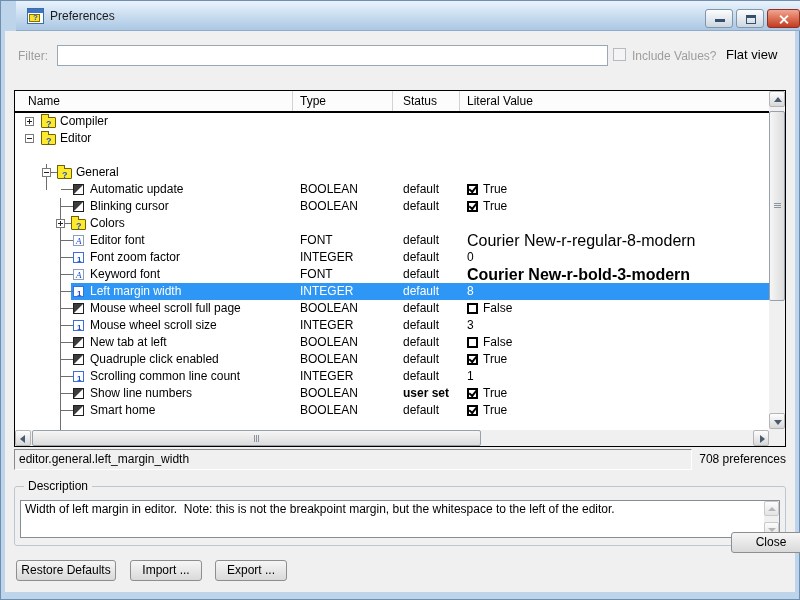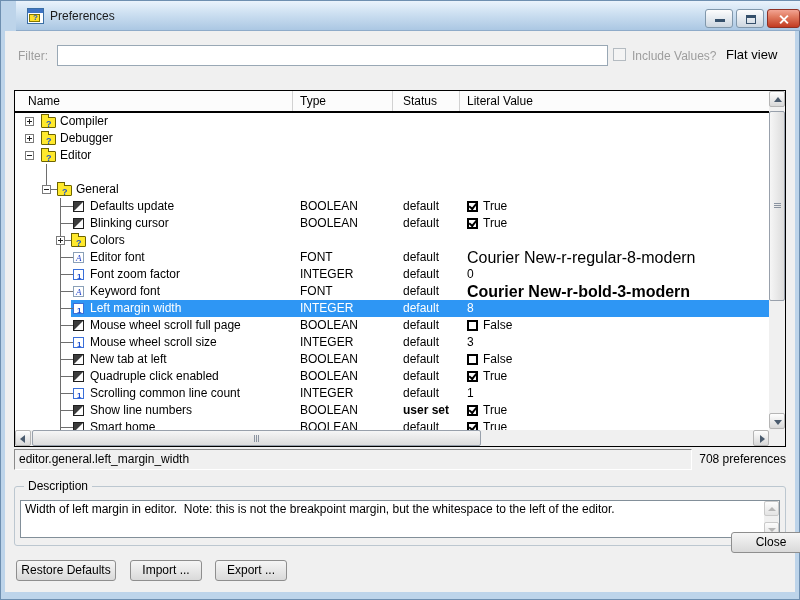--- a/index.html
+++ b/index.html
@@ -211,33 +211,20 @@
             <div class="" style="width: 4px; flex: 0 0 auto; height: 1px;"></div>
             <div class="">Compiler</div>
           </div>
           <div class="cell typ"></div>
           <div class="cell stat"></div>
           <div class="cell val"></div>
         </div>
         <div class="row">
           <div class="cell name">
             <div class="" style="width: 10px; flex: 0 0 auto; height: 1px;"></div>
-            <div class="expand plus"></div>
-            <div class="" style="width: 7px; flex: 0 0 auto; height: 1px;"></div>
-            <div class="ic-folder"></div>
-            <div class="" style="width: 4px; flex: 0 0 auto; height: 1px;"></div>
-            <div class="">Debugger</div>
-          </div>
-          <div class="cell typ"></div>
-          <div class="cell stat"></div>
-          <div class="cell val"></div>
-        </div>
-        <div class="row">
-          <div class="cell name">
-            <div class="" style="width: 10px; flex: 0 0 auto; height: 1px;"></div>
             <div class="expand minus"></div>
             <div class="" style="width: 7px; flex: 0 0 auto; height: 1px;"></div>
             <div class="ic-folder"></div>
             <div class="" style="width: 4px; flex: 0 0 auto; height: 1px;"></div>
             <div class="">Editor</div>
           </div>
           <div class="cell typ"></div>
           <div class="cell stat"></div>
           <div class="cell val"></div>
         </div>
@@ -258,21 +245,21 @@
           <div class="cell typ"></div>
           <div class="cell stat"></div>
           <div class="cell val"></div>
         </div>
         <div class="row">
           <div class="cell name">
             <div class="" style="width: 46px; flex: 0 0 auto; height: 1px;"></div>
             <div class="hstub" style="width: 12px;"></div>
             <div class="ic-bool"></div>
             <div class="" style="width: 6px; flex: 0 0 auto; height: 1px;"></div>
-            <div class="">Defaults update</div>
+            <div class="">Automatic update</div>
           </div>
           <div class="cell typ">BOOLEAN</div>
           <div class="cell stat">default</div>
           <div class="cell val">
             <div class="vcheck on"></div>
             <div class="">True</div>
           </div>
         </div>
         <div class="row">
           <div class="cell name">

